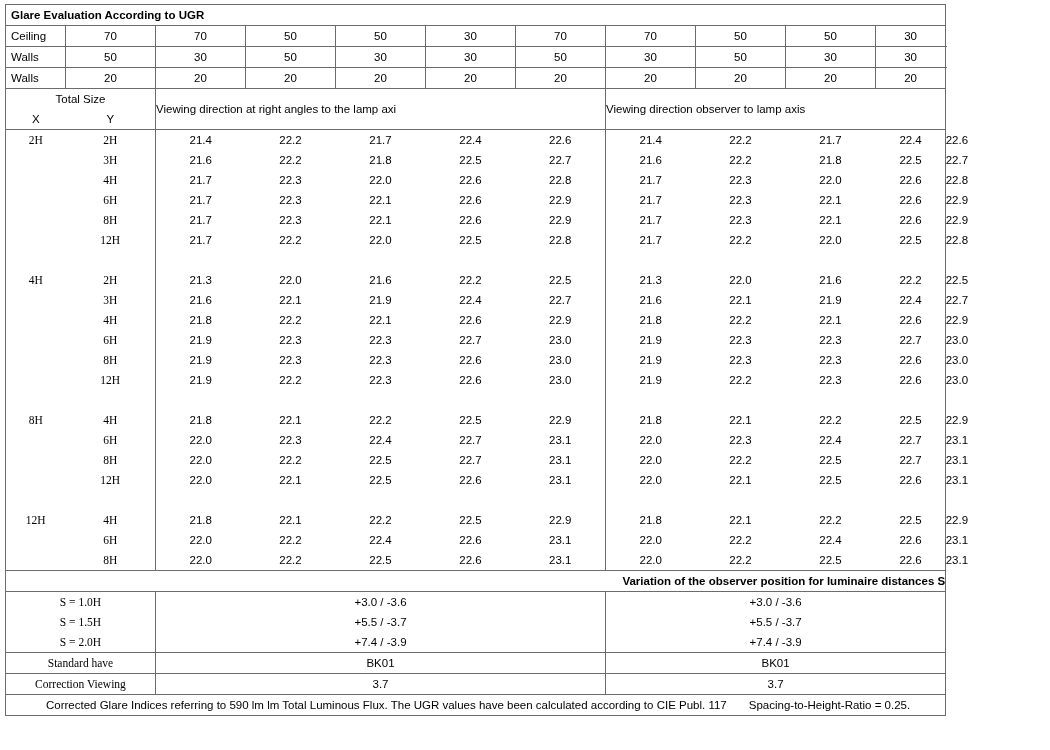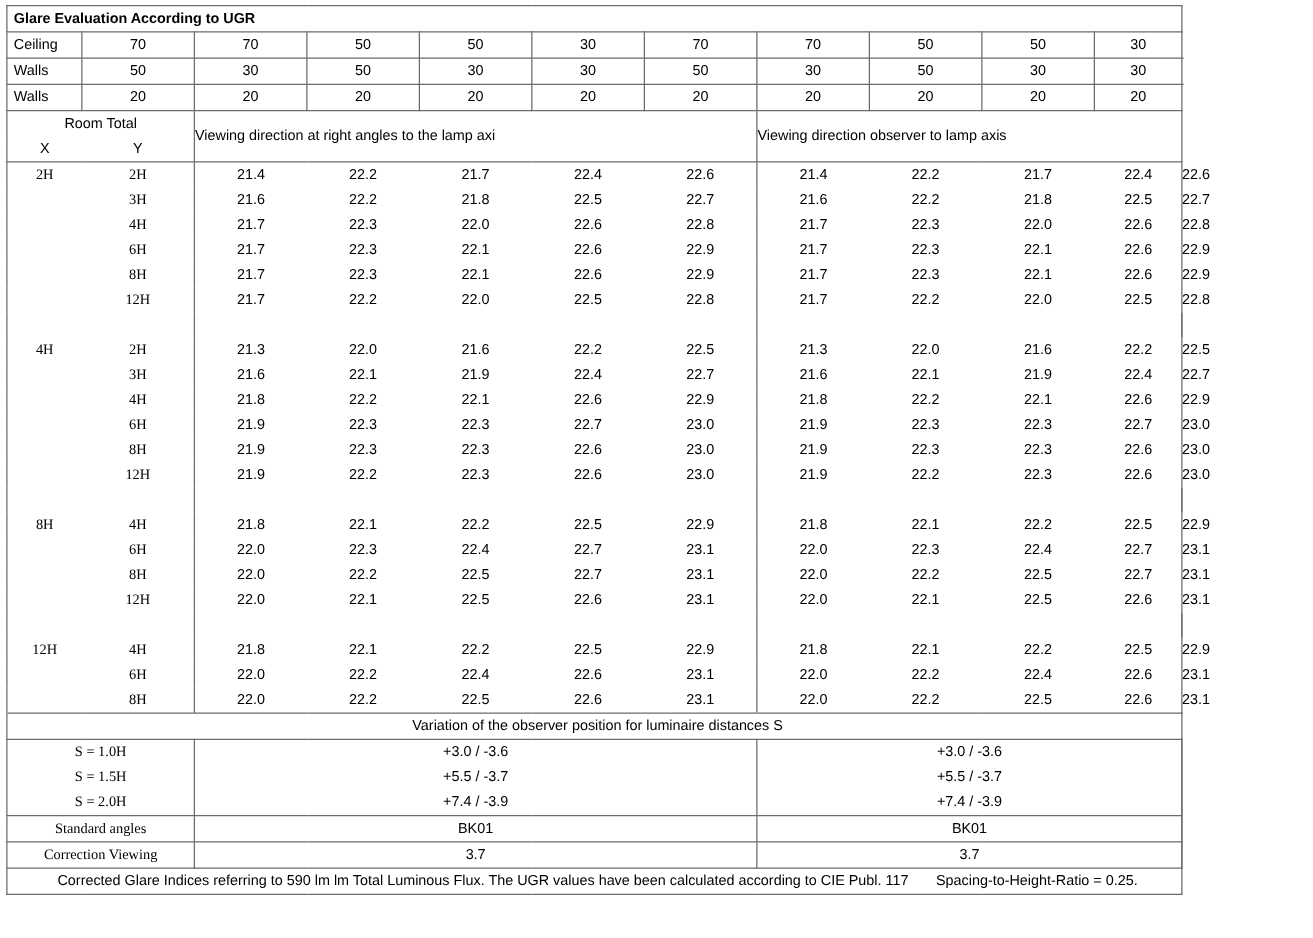--- a/index.html
+++ b/index.html
@@ -70,21 +70,22 @@
     padding-left: 5px !important;
     text-align: center;
     height: 22px;
   }
   .footnote .gap {
     display: inline-block;
     width: 22px;
   }
   .small-left {
     padding-left: 5px !important;
-    text-align: center;
+    text-align: right;
+    font-weight: bold;
   }
   .xy-head {
     text-align: center;
     font-size: 11.5px;
   }
 </style>
 </head>
 <body>
 
 <div id="page">
@@ -139,21 +140,21 @@
           <td class="num" colspan="1">20</td>
           <td class="num" colspan="1">20</td>
           <td class="num" colspan="1">20</td>
           <td class="num" colspan="1">20</td>
           <td class="num" colspan="1">20</td>
           <td class="num" colspan="1">20</td>
           <td class="num" colspan="1">20</td>
           <td class="num" colspan="2">20</td>
         </tr>
         <tr>
-          <td class="roomsize-head nb-bottom" colspan="2">Room Total</td>
+          <td class="roomsize-head nb-bottom" colspan="2">Total Size</td>
           <td class="dir-head" colspan="5" rowspan="2">Viewing direction at right angles to the lamp axi</td>
           <td class="dir-head" colspan="4" rowspan="2">Viewing direction observer to lamp axis</td>
           <td class="dir-head noborder" rowspan="2"></td>
         </tr>
         <tr>
           <td class="xy-head nb-top nb-right">X</td>
           <td class="xy-head nb-top nb-left">Y</td>
         </tr>
         <tr class="data-row">
           <td class="ctr nb-top nb-bottom nb-right">2H</td>
@@ -457,21 +458,21 @@
           <td class="num nb-top nb-bottom" colspan="4">+5.5 / -3.7</td>
           <td class="nb-top nb-bottom nb-left"></td>
         </tr>
         <tr>
           <td class="ctr nb-top nb-right" colspan="2">S = 2.0H</td>
           <td class="num nb-top vline-r" colspan="5">+7.4 / -3.9</td>
           <td class="num nb-top" colspan="4">+7.4 / -3.9</td>
           <td class="nb-top nb-left"></td>
         </tr>
         <tr>
-          <td class="ctr" colspan="2">Standard angles</td>
+          <td class="ctr" colspan="2">Standard have</td>
           <td class="num" colspan="5">BK01</td>
           <td class="num" colspan="4">BK01</td>
           <td class="nb-left"></td>
         </tr>
         <tr>
           <td class="ctr" colspan="2">Correction Viewing</td>
           <td class="num" colspan="5">3.7</td>
           <td class="num" colspan="4">3.7</td>
           <td class="nb-left"></td>
         </tr>

